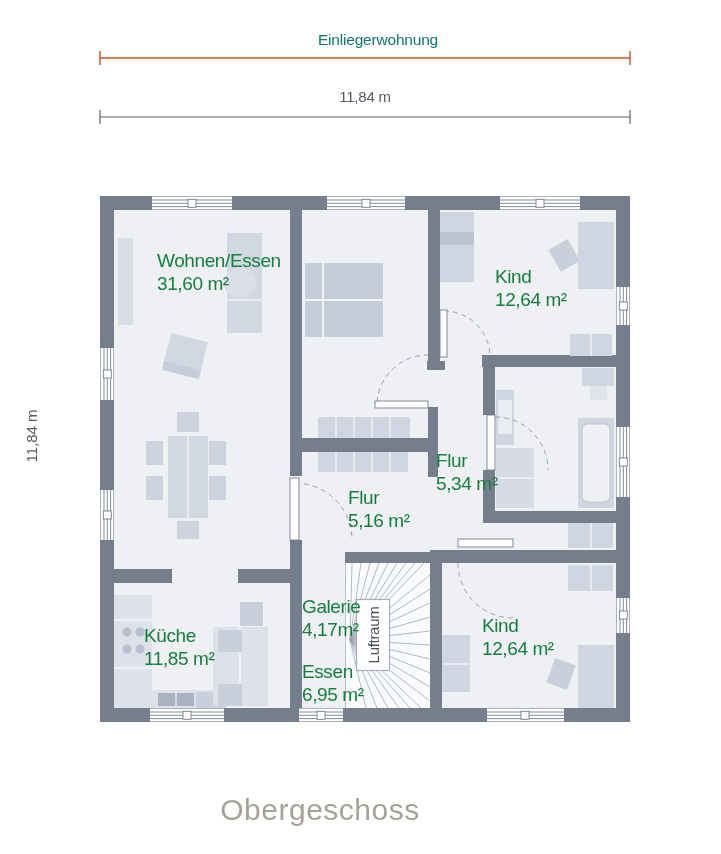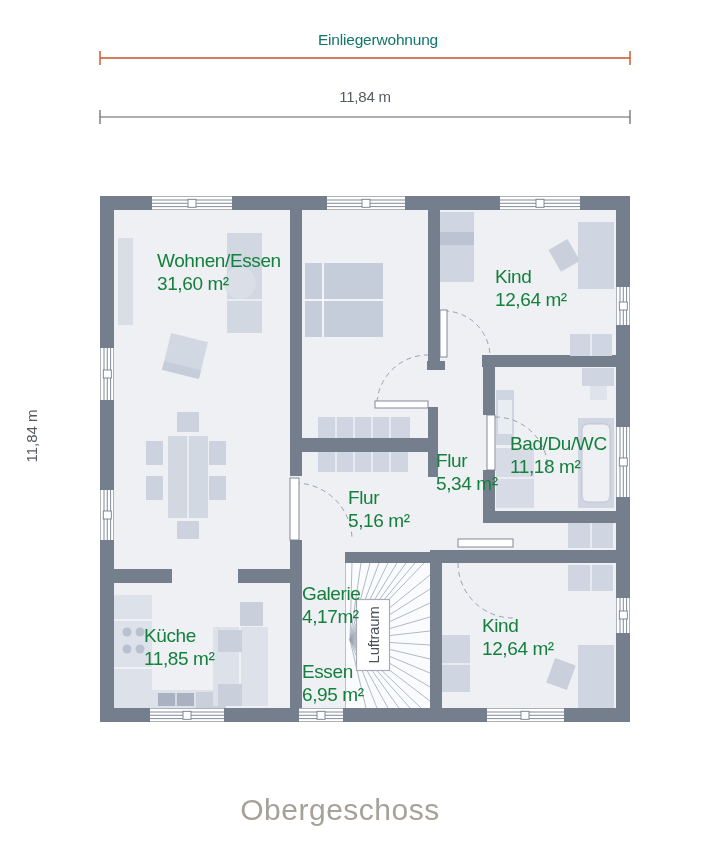--- a/index.html
+++ b/index.html
@@ -12,21 +12,21 @@
   .hdr-zone{position:absolute;left:113px;top:31px;width:530px;text-align:center;
             color:#0f766e;font-size:15.5px;letter-spacing:-0.2px;}
   .hdr-dim{position:absolute;left:100px;top:88px;width:530px;text-align:center;
            color:#565b63;font-size:15px;letter-spacing:-0.2px;}
   .left-dim{position:absolute;left:31px;top:436px;color:#565b63;font-size:15px;
             transform:translate(-50%,-50%) rotate(-90deg);white-space:nowrap;}
   .void-lbl{position:absolute;left:373px;top:635px;color:#4b515b;font-size:15px;
             transform:translate(-50%,-50%) rotate(-90deg);white-space:nowrap;
             letter-spacing:-0.3px;}
   .floor-title{position:absolute;left:0;top:793px;width:640px;text-align:center;
-               color:#a6a29a;font-size:30px;letter-spacing:0.5px;padding-left:20px;}
+               color:#a6a29a;font-size:30px;letter-spacing:0.5px;}
 </style>
 </head>
 <body>
 
 <div class="page">
 
   <svg class="plan-svg" width="721" height="854" viewBox="0 0 721 854">
 
     <g stroke="#cc5128" stroke-width="1.4">
       <line x1="100" y1="58" x2="630" y2="58"></line>
@@ -253,33 +253,29 @@
   <div class="left-dim">11,84 m</div>
 
   <div class="lbl" style="left:157px;top:249px">
     <span>Wohnen/Essen</span>
       <span>31,60 m²</span>
   </div>
   <div class="lbl" style="left:495px;top:265px">
     <span>Kind</span>
       <span>12,64 m²</span>
   </div>
-  <div class="lbl" style="left:510px;top:432px">
-    <span>Bad/Du/WC</span>
-      <span>11,18 m²</span>
-  </div>
   <div class="lbl" style="left:436px;top:449px">
     <span>Flur</span>
       <span>5,34 m²</span>
   </div>
   <div class="lbl" style="left:348px;top:486px">
     <span>Flur</span>
       <span>5,16 m²</span>
   </div>
-  <div class="lbl" style="left:302px;top:582px">
+  <div class="lbl" style="left:302px;top:595px">
     <span>Galerie</span>
       <span>4,17m²</span>
   </div>
   <div class="lbl" style="left:302px;top:660px">
     <span>Essen</span>
       <span>6,95 m²</span>
   </div>
   <div class="lbl" style="left:144px;top:624px">
     <span>Küche</span>
       <span>11,85 m²</span>

